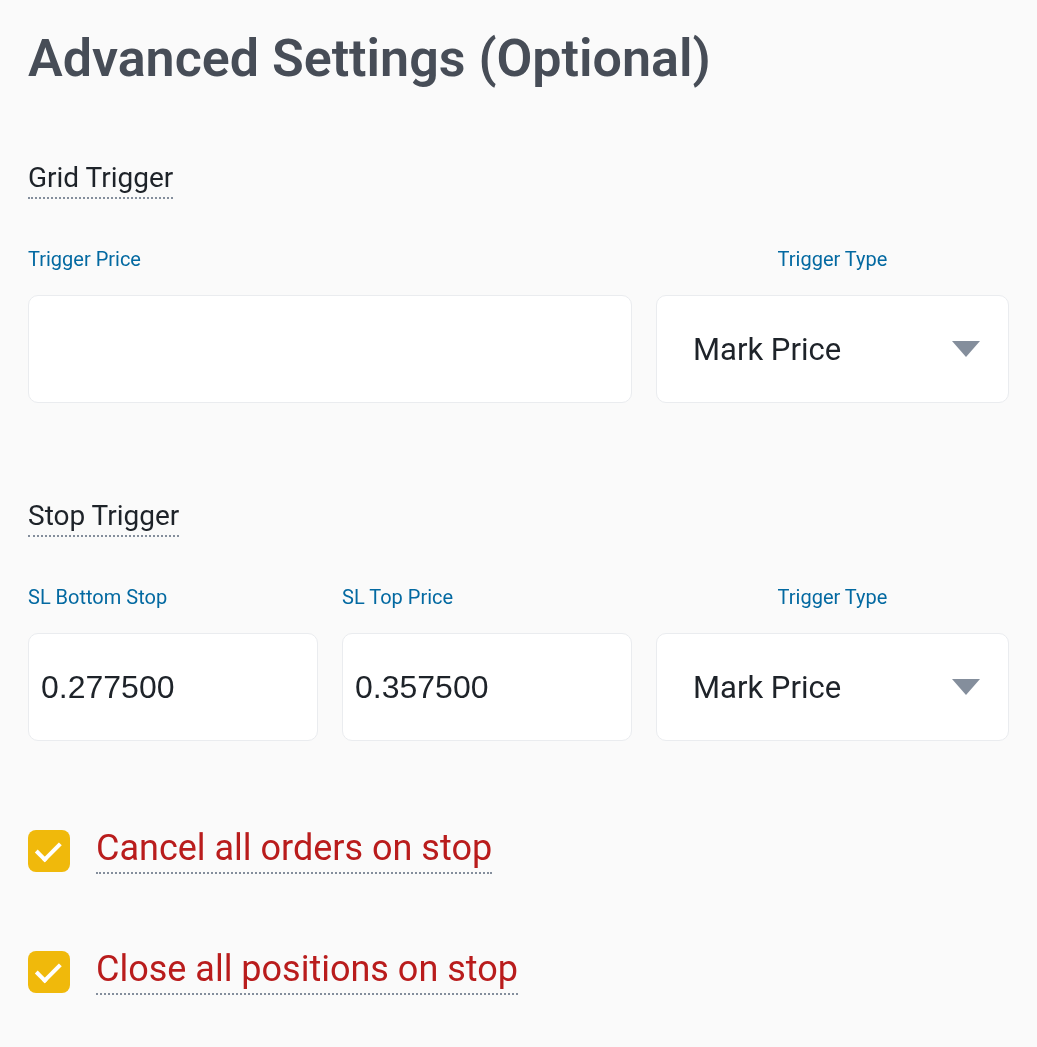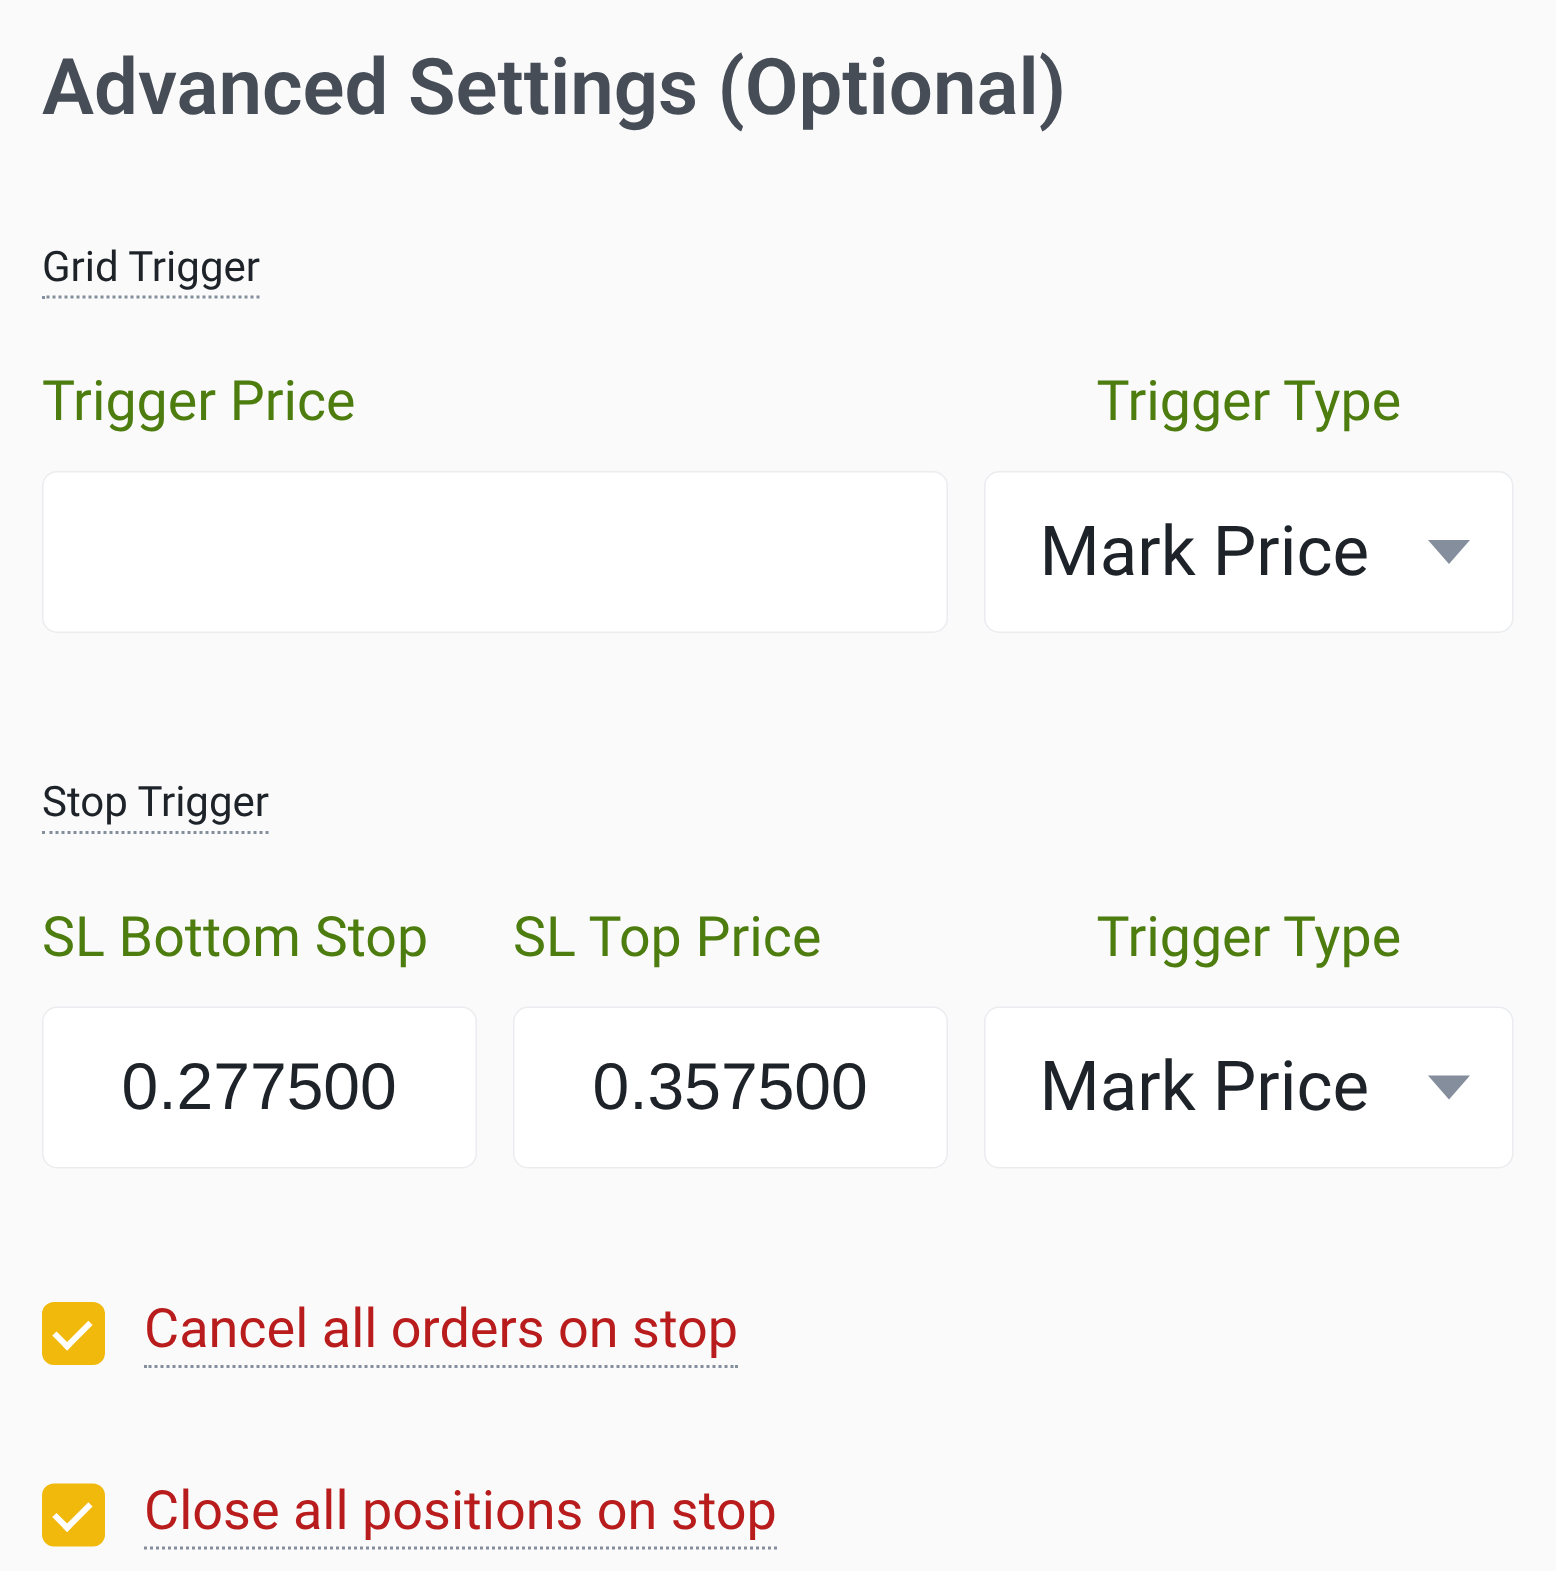--- a/index.html
+++ b/index.html
@@ -46,51 +46,51 @@
       flex: 0 0 604px;
     }
     .field-group.price-narrow {
       flex: 0 0 290px;
     }
     .field-group.select-group {
       flex: 1;
       align-items: center;
     }
     .field-label {
-      font-size: 37px;
-      color: #4d7c0f;
+      font-size: 20px;
+      color: #0369a1;
       font-weight: 400;
       margin-bottom: 24px;
     }
     .text-input {
       width: 100%;
       height: 108px;
       background: #ffffff;
       border: 1px solid #eaecef;
       border-radius: 10px;
-      font-size: 44px;
+      font-size: 32px;
       font-weight: 400;
       color: #1e2329;
-      padding: 0 52px;
+      padding: 0 12px;
       outline: none;
     }
     .select {
       width: 100%;
       height: 108px;
       background: #ffffff;
       border: 1px solid #eaecef;
       border-radius: 10px;
       display: flex;
       align-items: center;
       justify-content: space-between;
       padding: 0 28px 0 36px;
       cursor: pointer;
     }
     .select-value {
-      font-size: 46px;
+      font-size: 31px;
       font-weight: 400;
       color: #1e2329;
     }
     .caret-down {
       width: 0;
       height: 0;
       border-left: 14px solid transparent;
       border-right: 14px solid transparent;
       border-top: 16px solid #848e9c;
     }

